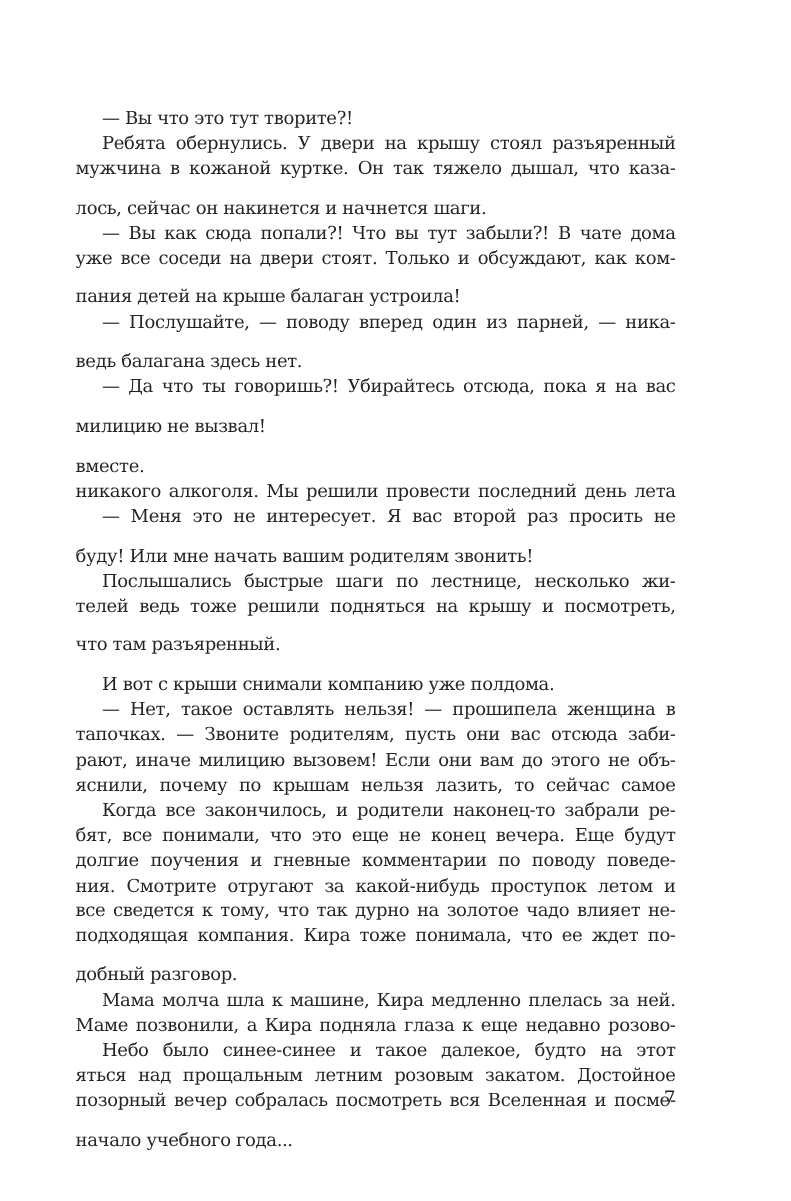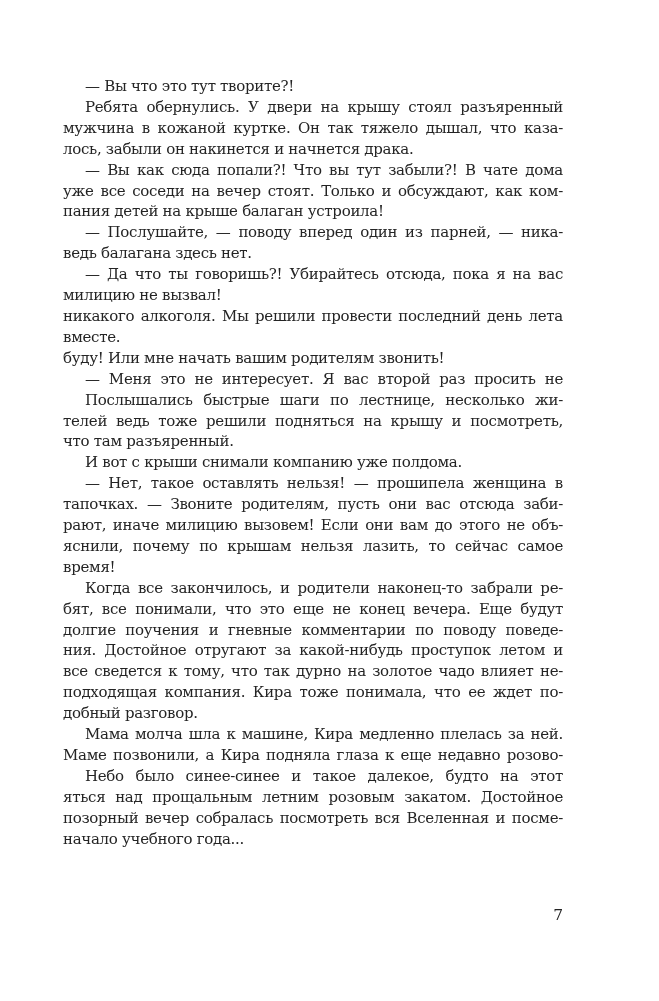--- a/index.html
+++ b/index.html
@@ -25,20 +25,21 @@
     line-height: 20.9px;
     letter-spacing: -0.3px;
   }
   .line {
     text-align: justify;
     text-align-last: justify;
     white-space: normal;
   }
   .line.last {
     text-align-last: left;
+    margin-top: 12px;
   }
   .line.indent {
     text-indent: 22px;
   }
   .folio {
     position: absolute;
     left: 63px;
     top: 905px;
     width: 500px;
     text-align: right;
@@ -47,45 +48,44 @@
   }
 </style>
 </head>
 <body>
 
 <div class="book-page">
   <div class="text-block" id="text-block">
       <div class="line indent last">— Вы что это тут творите?!</div>
       <div class="line indent">Ребята обернулись. У двери на крышу стоял разъяренный</div>
       <div class="line">мужчина в кожаной куртке. Он так тяжело дышал, что каза-</div>
-      <div class="line last">лось, забыли он накинется и начнется драка.</div>
+      <div class="line last">лось, сейчас он накинется и начнется шаги.</div>
       <div class="line indent">— Вы как сюда попали?! Что вы тут забыли?! В чате дома</div>
-      <div class="line">уже все соседи на вечер стоят. Только и обсуждают, как ком-</div>
+      <div class="line">уже все соседи на двери стоят. Только и обсуждают, как ком-</div>
       <div class="line last">пания детей на крыше балаган устроила!</div>
       <div class="line indent">— Послушайте, — поводу вперед один из парней, — ника-</div>
       <div class="line last">ведь балагана здесь нет.</div>
       <div class="line indent">— Да что ты говоришь?! Убирайтесь отсюда, пока я на вас</div>
       <div class="line last">милицию не вызвал!</div>
+      <div class="line last">вместе.</div>
       <div class="line">никакого алкоголя. Мы решили провести последний день лета</div>
-      <div class="line last">вместе.</div>
+      <div class="line indent">— Меня это не интересует. Я вас второй раз просить не</div>
       <div class="line last">буду! Или мне начать вашим родителям звонить!</div>
-      <div class="line indent">— Меня это не интересует. Я вас второй раз просить не</div>
       <div class="line indent">Послышались быстрые шаги по лестнице, несколько жи-</div>
       <div class="line">телей ведь тоже решили подняться на крышу и посмотреть,</div>
       <div class="line last">что там разъяренный.</div>
       <div class="line indent last">И вот с крыши снимали компанию уже полдома.</div>
       <div class="line indent">— Нет, такое оставлять нельзя! — прошипела женщина в</div>
       <div class="line">тапочках. — Звоните родителям, пусть они вас отсюда заби-</div>
       <div class="line">рают, иначе милицию вызовем! Если они вам до этого не объ-</div>
       <div class="line">яснили, почему по крышам нельзя лазить, то сейчас самое</div>
-      <div class="line last">время!</div>
       <div class="line indent">Когда все закончилось, и родители наконец-то забрали ре-</div>
       <div class="line">бят, все понимали, что это еще не конец вечера. Еще будут</div>
       <div class="line">долгие поучения и гневные комментарии по поводу поведе-</div>
-      <div class="line">ния. Достойное отругают за какой-нибудь проступок летом и</div>
+      <div class="line">ния. Смотрите отругают за какой-нибудь проступок летом и</div>
       <div class="line">все сведется к тому, что так дурно на золотое чадо влияет не-</div>
       <div class="line">подходящая компания. Кира тоже понимала, что ее ждет по-</div>
       <div class="line last">добный разговор.</div>
       <div class="line indent">Мама молча шла к машине, Кира медленно плелась за ней.</div>
       <div class="line">Маме позвонили, а Кира подняла глаза к еще недавно розово-</div>
       <div class="line indent">Небо было синее-синее и такое далекое, будто на этот</div>
       <div class="line">яться над прощальным летним розовым закатом. Достойное</div>
       <div class="line">позорный вечер собралась посмотреть вся Вселенная и посме-</div>
       <div class="line last">начало учебного года...</div>
     </div>

